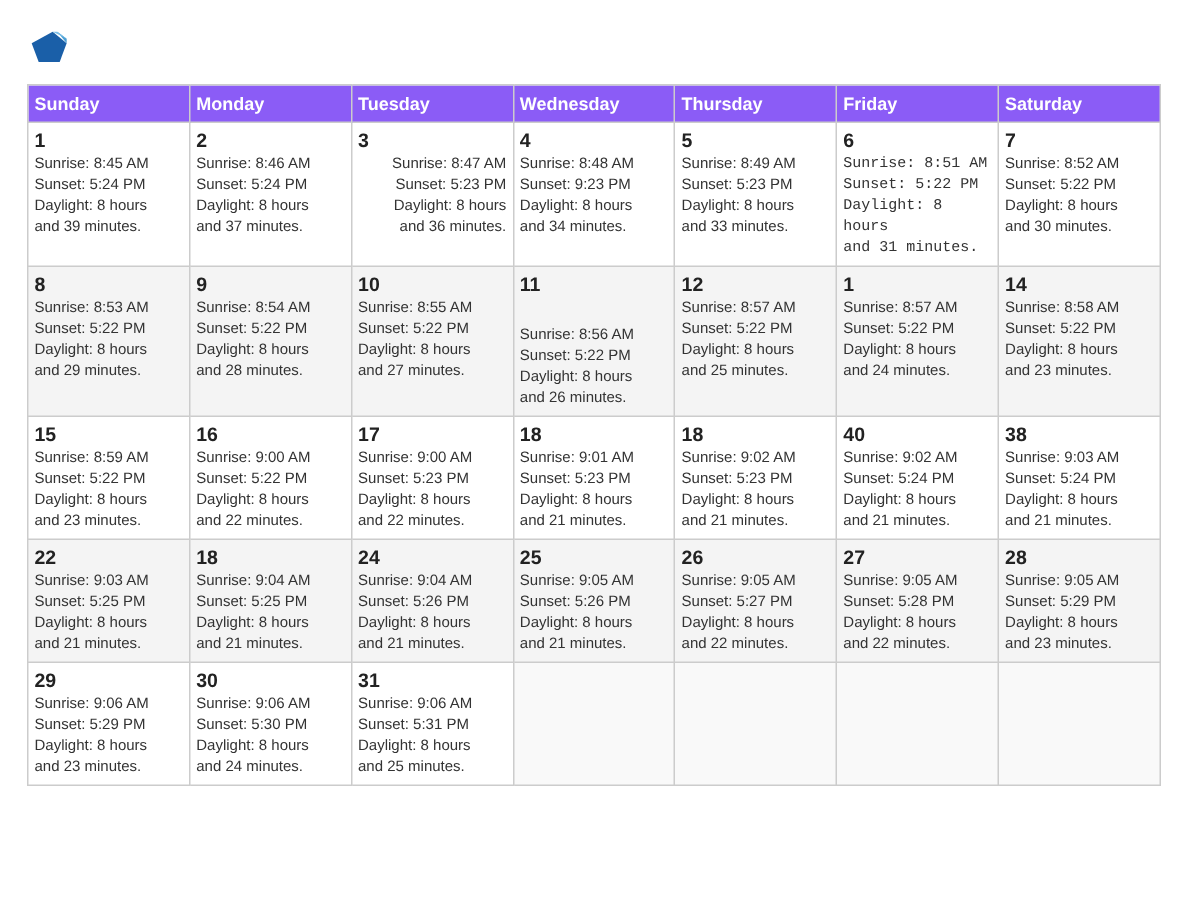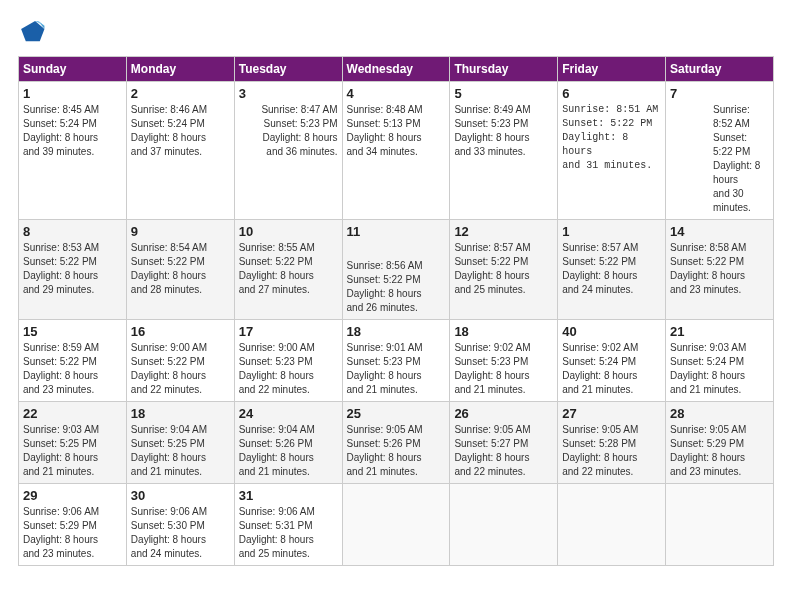--- a/index.html
+++ b/index.html
@@ -49,21 +49,21 @@
     .location {
       font-size: 14px;
       color: #555;
     }
     .calendar-table {
       width: 100%;
       border-collapse: collapse;
       table-layout: fixed;
     }
     .calendar-table thead th {
-      background: #701a75;
+      background: #8b5cf6;
       color: #fff;
       font-size: 12px;
       font-weight: bold;
       padding: 5px 4px;
       text-align: left;
       border: 1px solid #ccc;
     }
     .calendar-table tbody td {
       border: 1px solid #ccc;
       vertical-align: top;
@@ -146,41 +146,41 @@
           <td>
             <span class="day-num">3</span>
             <div class="day-info" style="white-space: pre-line; text-align: right;">Sunrise: 8:47 AM
 Sunset: 5:23 PM
 Daylight: 8 hours
 and 36 minutes.</div>
           </td>
           <td>
             <span class="day-num">4</span>
             <div class="day-info" style="white-space: pre-line;">Sunrise: 8:48 AM
-Sunset: 5:13 PM
+Sunset: 9:23 PM
 Daylight: 8 hours
 and 34 minutes.</div>
           </td>
           <td>
             <span class="day-num">5</span>
             <div class="day-info" style="white-space: pre-line;">Sunrise: 8:49 AM
 Sunset: 5:23 PM
 Daylight: 8 hours
 and 33 minutes.</div>
           </td>
           <td>
             <span class="day-num">6</span>
             <div class="day-info" style="white-space: pre-line; font-family: Liberation Mono, monospace;">Sunrise: 8:51 AM
 Sunset: 5:22 PM
 Daylight: 8 hours
 and 31 minutes.</div>
           </td>
           <td>
             <span class="day-num">7</span>
-            <div class="day-info" style="white-space: pre-line; margin-left: 43px;">Sunrise: 8:52 AM
+            <div class="day-info" style="white-space: pre-line;">Sunrise: 8:52 AM
 Sunset: 5:22 PM
 Daylight: 8 hours
 and 30 minutes.</div>
           </td>
         </tr>
         <tr>
           <td>
             <span class="day-num">8</span>
             <div class="day-info" style="white-space: pre-line;">Sunrise: 8:53 AM
 Sunset: 5:22 PM
@@ -267,21 +267,21 @@
 and 21 minutes.</div>
           </td>
           <td>
             <span class="day-num">40</span>
             <div class="day-info" style="white-space: pre-line;">Sunrise: 9:02 AM
 Sunset: 5:24 PM
 Daylight: 8 hours
 and 21 minutes.</div>
           </td>
           <td>
-            <span class="day-num">21</span>
+            <span class="day-num">38</span>
             <div class="day-info" style="white-space: pre-line;">Sunrise: 9:03 AM
 Sunset: 5:24 PM
 Daylight: 8 hours
 and 21 minutes.</div>
           </td>
         </tr>
         <tr>
           <td>
             <span class="day-num">22</span>
             <div class="day-info" style="white-space: pre-line;">Sunrise: 9:03 AM

